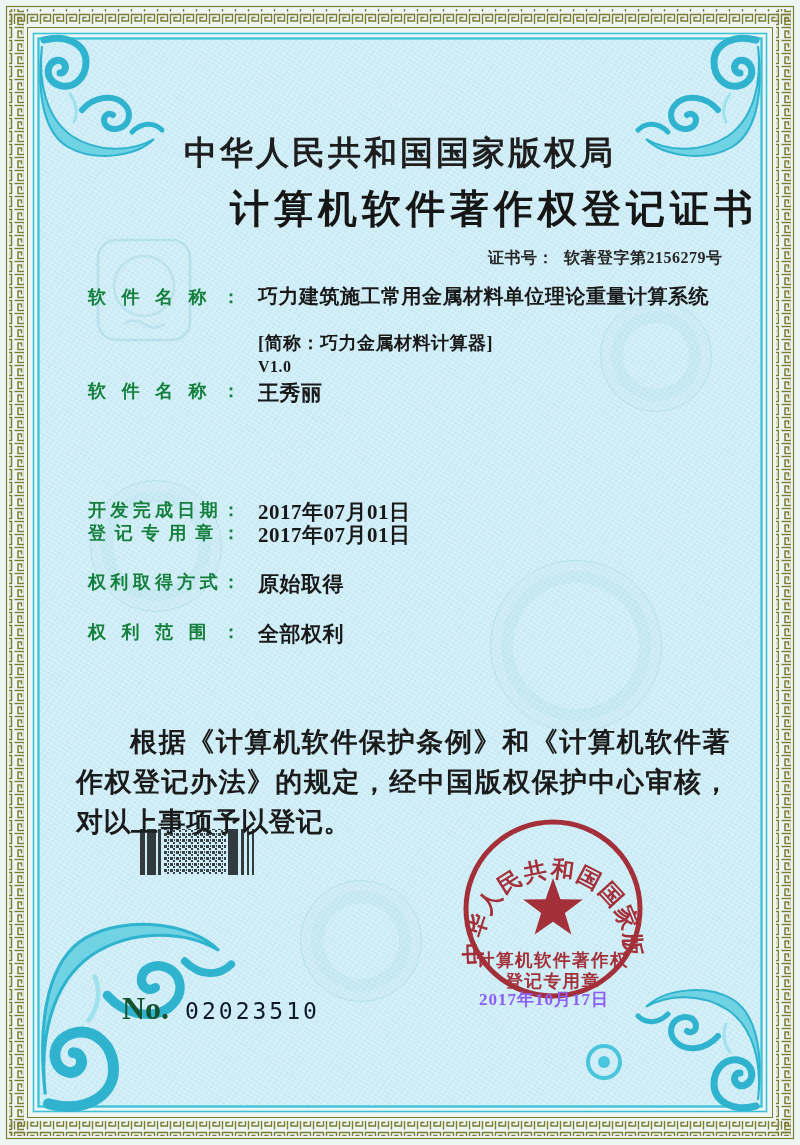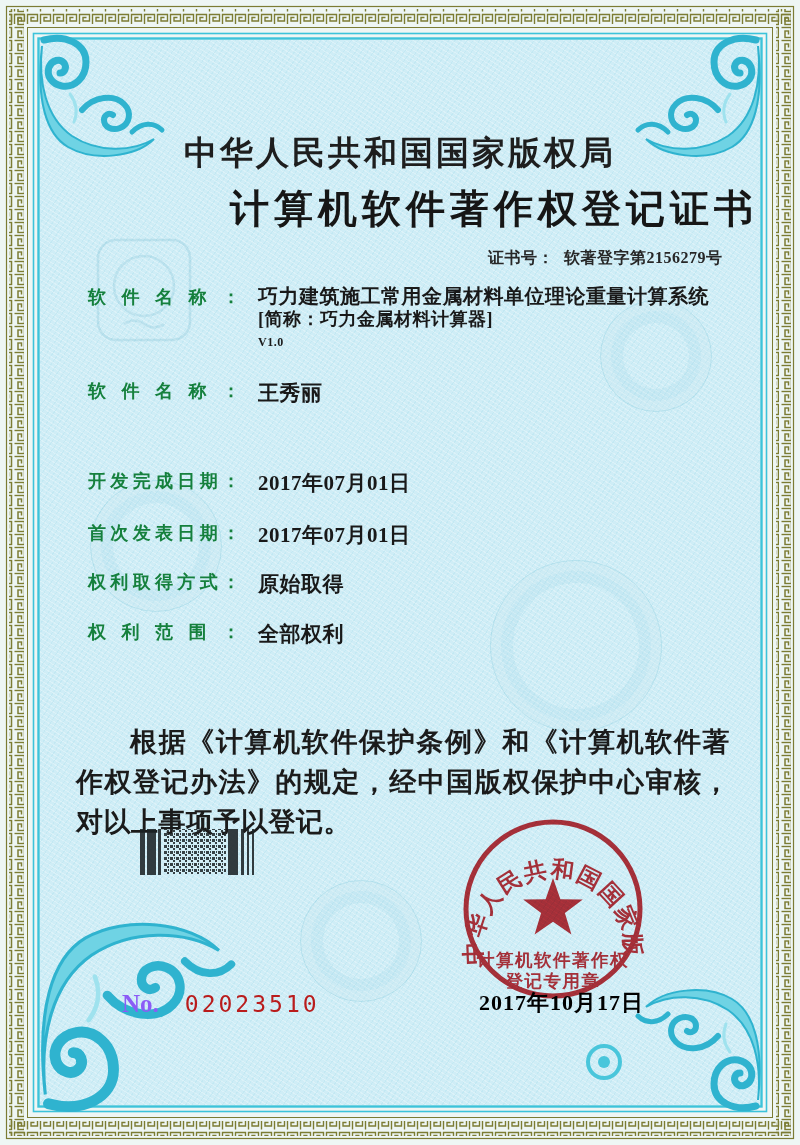--- a/index.html
+++ b/index.html
@@ -47,27 +47,27 @@
   .fvalue .vl1{font-size:18px;line-height:23px;}
   .vl1{display:block;white-space:nowrap;}
   .statement{
     position:absolute;left:76px;top:722px;width:654px;
     font-size:27px;line-height:40px;font-weight:600;color:#1b1b1b;
     text-indent:2em;letter-spacing:.5px;text-align:justify;
   }
   .barcode{position:absolute;left:140px;top:827px;}
   .seal{position:absolute;left:458px;top:814px;mix-blend-mode:multiply;opacity:.93;}
   .issue-date{
-    position:absolute;left:479px;top:988px;font-size:22px;font-weight:600;color:#000000;
+    position:absolute;left:479px;top:988px;font-size:17px;font-weight:600;color:#8b5cf6;
     letter-spacing:1px;z-index:3;
   }
   .serial{position:absolute;left:122px;top:990px;white-space:nowrap;z-index:3;}
-  .serial .prefix{font-size:25px;font-weight:bold;color:#8b5cf6;font-family:"Liberation Serif",serif;}
+  .serial .prefix{font-size:32px;font-weight:bold;color:#14532d;font-family:"Liberation Serif",serif;}
   .serial .num{
-    font-size:23px;margin-left:22px;color:#b91c1c;letter-spacing:3px;
+    font-size:23px;margin-left:12px;color:#0f172a;letter-spacing:3px;
     font-family:"DejaVu Sans Mono","Liberation Mono",monospace;
   }
   .ghost-seal{position:absolute;left:94px;top:236px;opacity:.55;}
 </style>
 </head>
 <body>
 
 <div class="stage">
 
   <div class="paper-tex"></div>
@@ -130,34 +130,34 @@
   <div class="authority">中华人民共和国国家版权局</div>
   <div class="main-title">计算机软件著作权登记证书</div>
   <div class="cert-no">
     <span>证书号：</span><span class="val">软著登字第2156279号</span>
   </div>
 
   <div class="frow" style="top:285px;">
     <span class="flabel">软件名称：</span>
     <span class="fvalue">
       <span class="vl1" style="font-size:20px;line-height:23px;">巧力建筑施工常用金属材料单位理论重量计算系统</span>
-      <span class="vl1" style="font-size:18px;line-height:23px;">[简称：巧力金属材料计算器]</span>
-      <span class="vl1" style="font-size:12px;line-height:23px;">V1.0</span>
+      <span class="vl1" style="font-size:18px;line-height:23px;margin-top:24px;">[简称：巧力金属材料计算器]</span>
+      <span class="vl1" style="font-size:16px;line-height:23px;">V1.0</span>
     </span>
   </div>
   <div class="frow" style="top:379px;">
     <span class="flabel">软件名称：</span>
     <span class="fvalue">王秀丽</span>
   </div>
-  <div class="frow" style="top:469px;">
+  <div class="frow" style="top:498px;">
     <span class="flabel">开发完成日期：</span>
     <span class="fvalue">2017年07月01日</span>
   </div>
   <div class="frow" style="top:521px;">
-    <span class="flabel">首次发表日期：</span>
+    <span class="flabel">登记专用章：</span>
     <span class="fvalue">2017年07月01日</span>
   </div>
   <div class="frow" style="top:570px;">
     <span class="flabel">权利取得方式：</span>
     <span class="fvalue">原始取得</span>
   </div>
   <div class="frow" style="top:620px;">
     <span class="flabel">权利范围：</span>
     <span class="fvalue">全部权利</span>
   </div>

